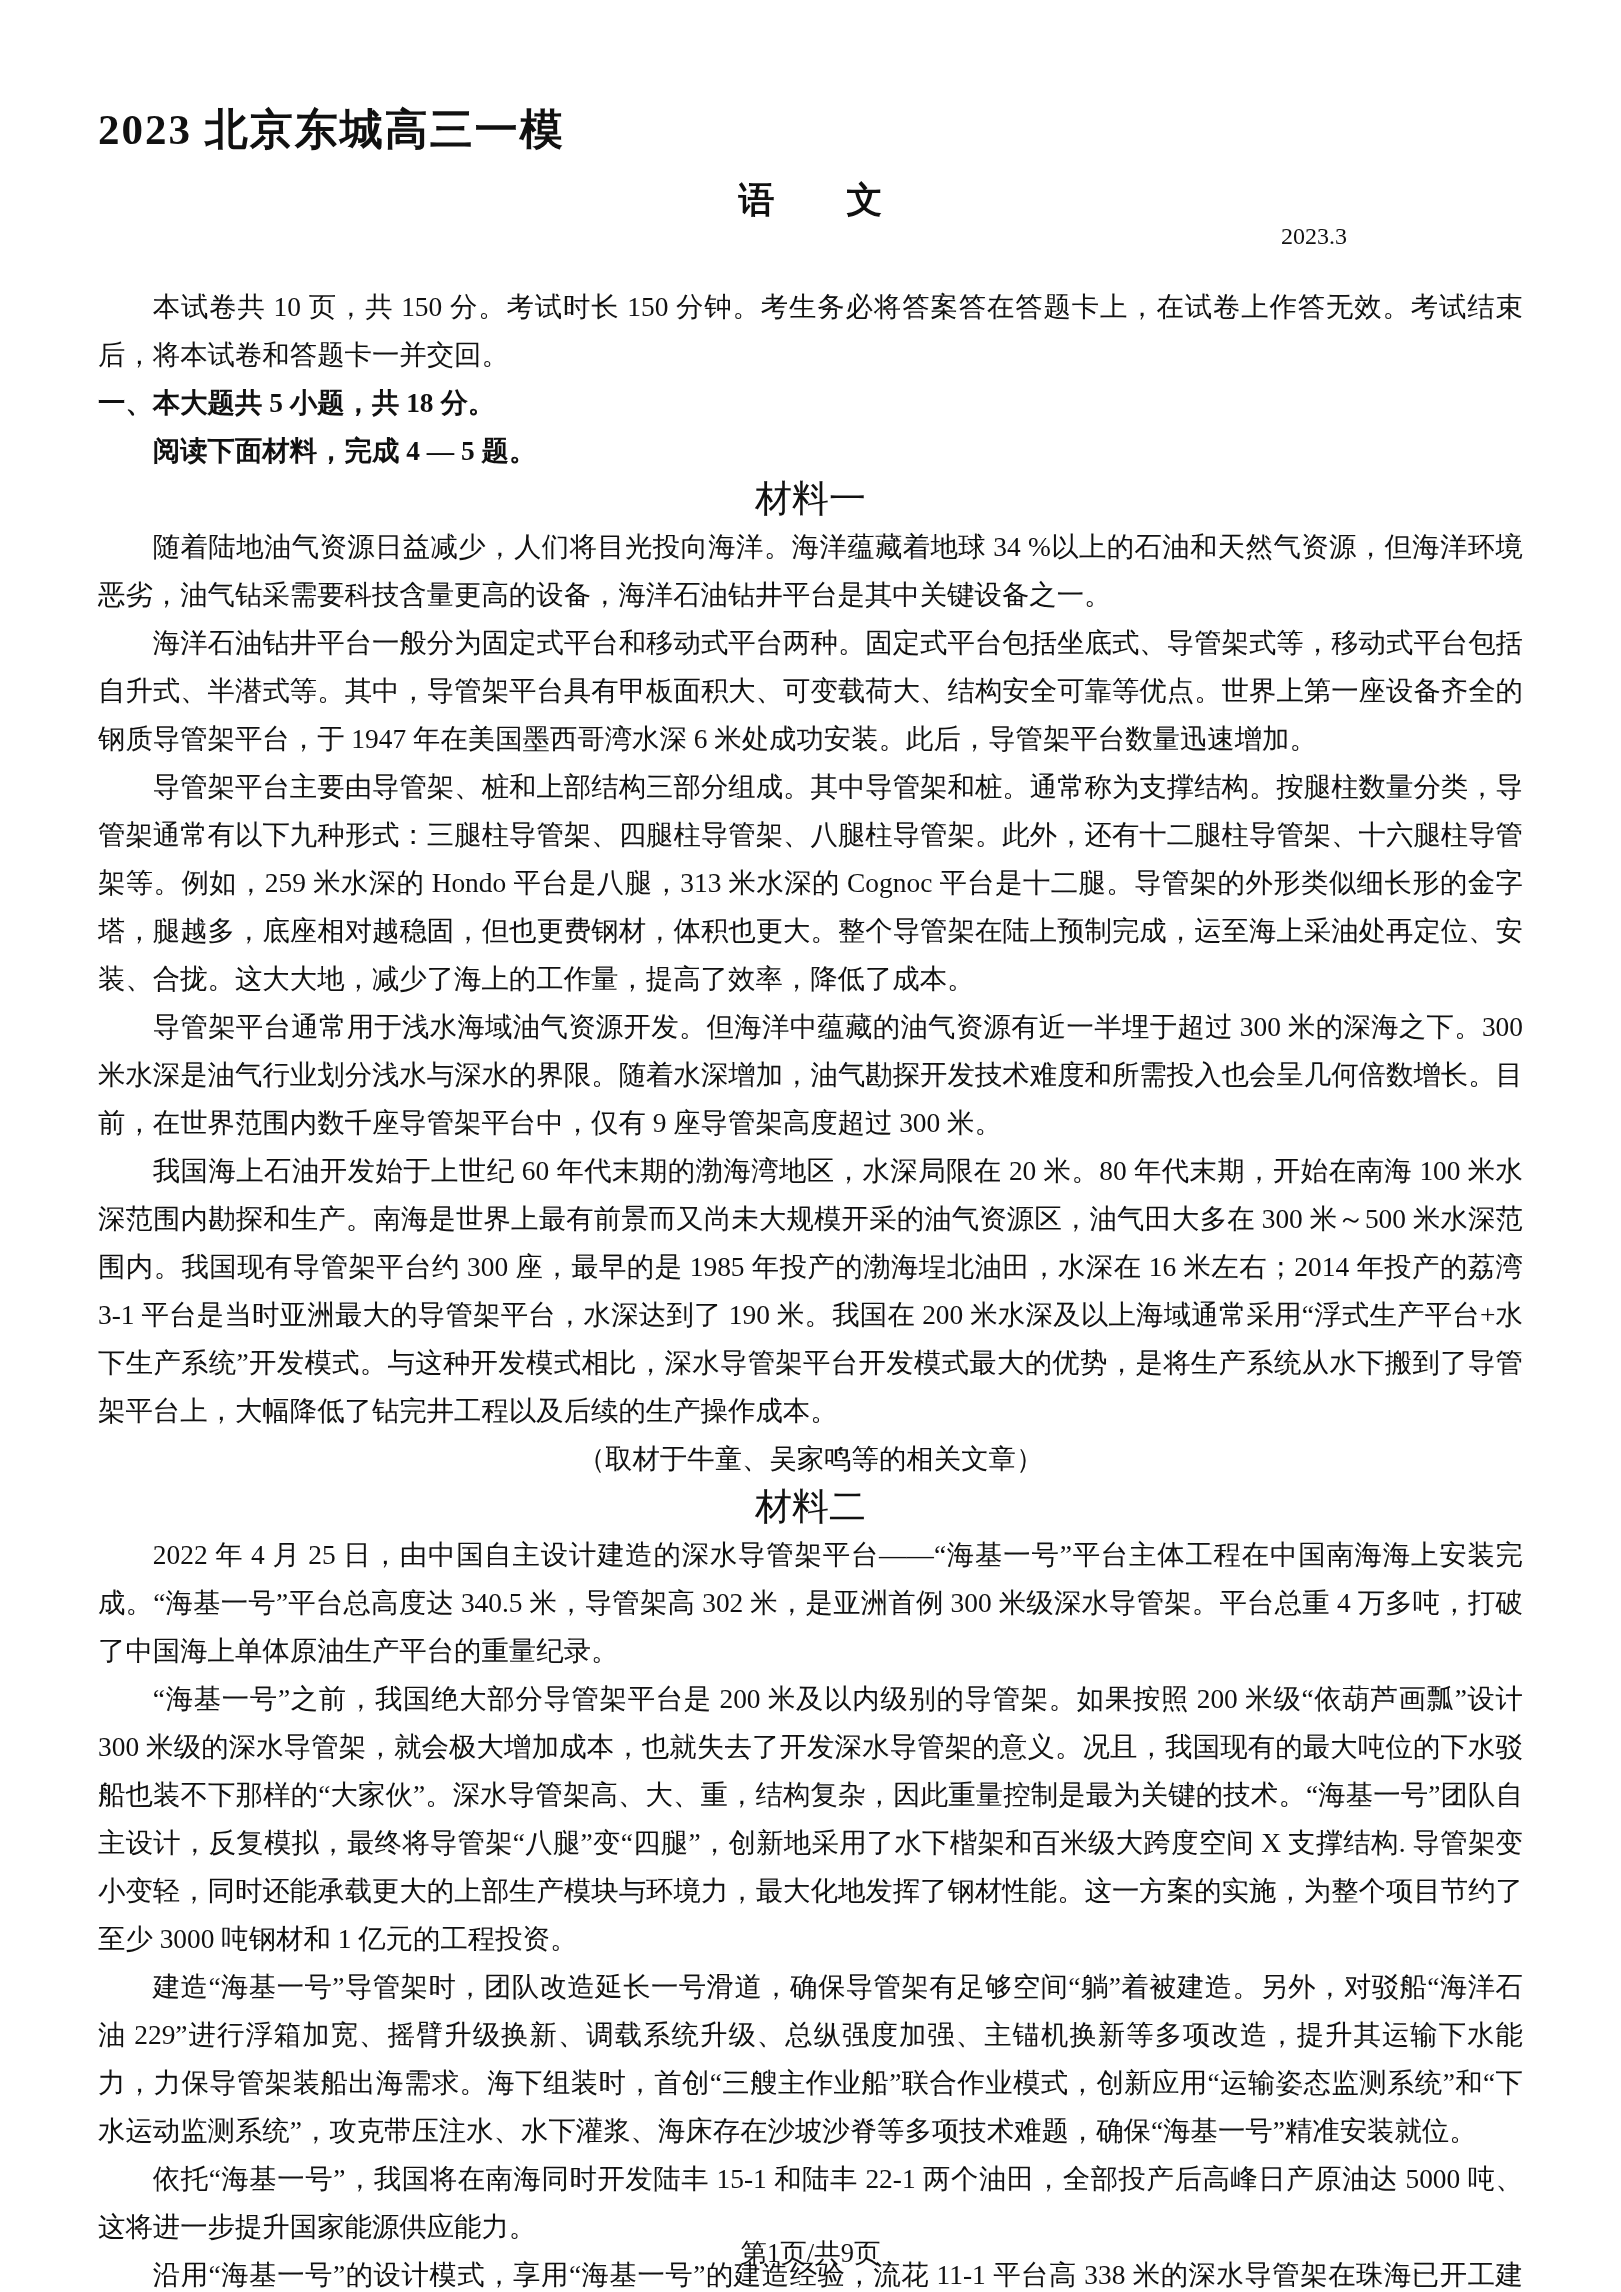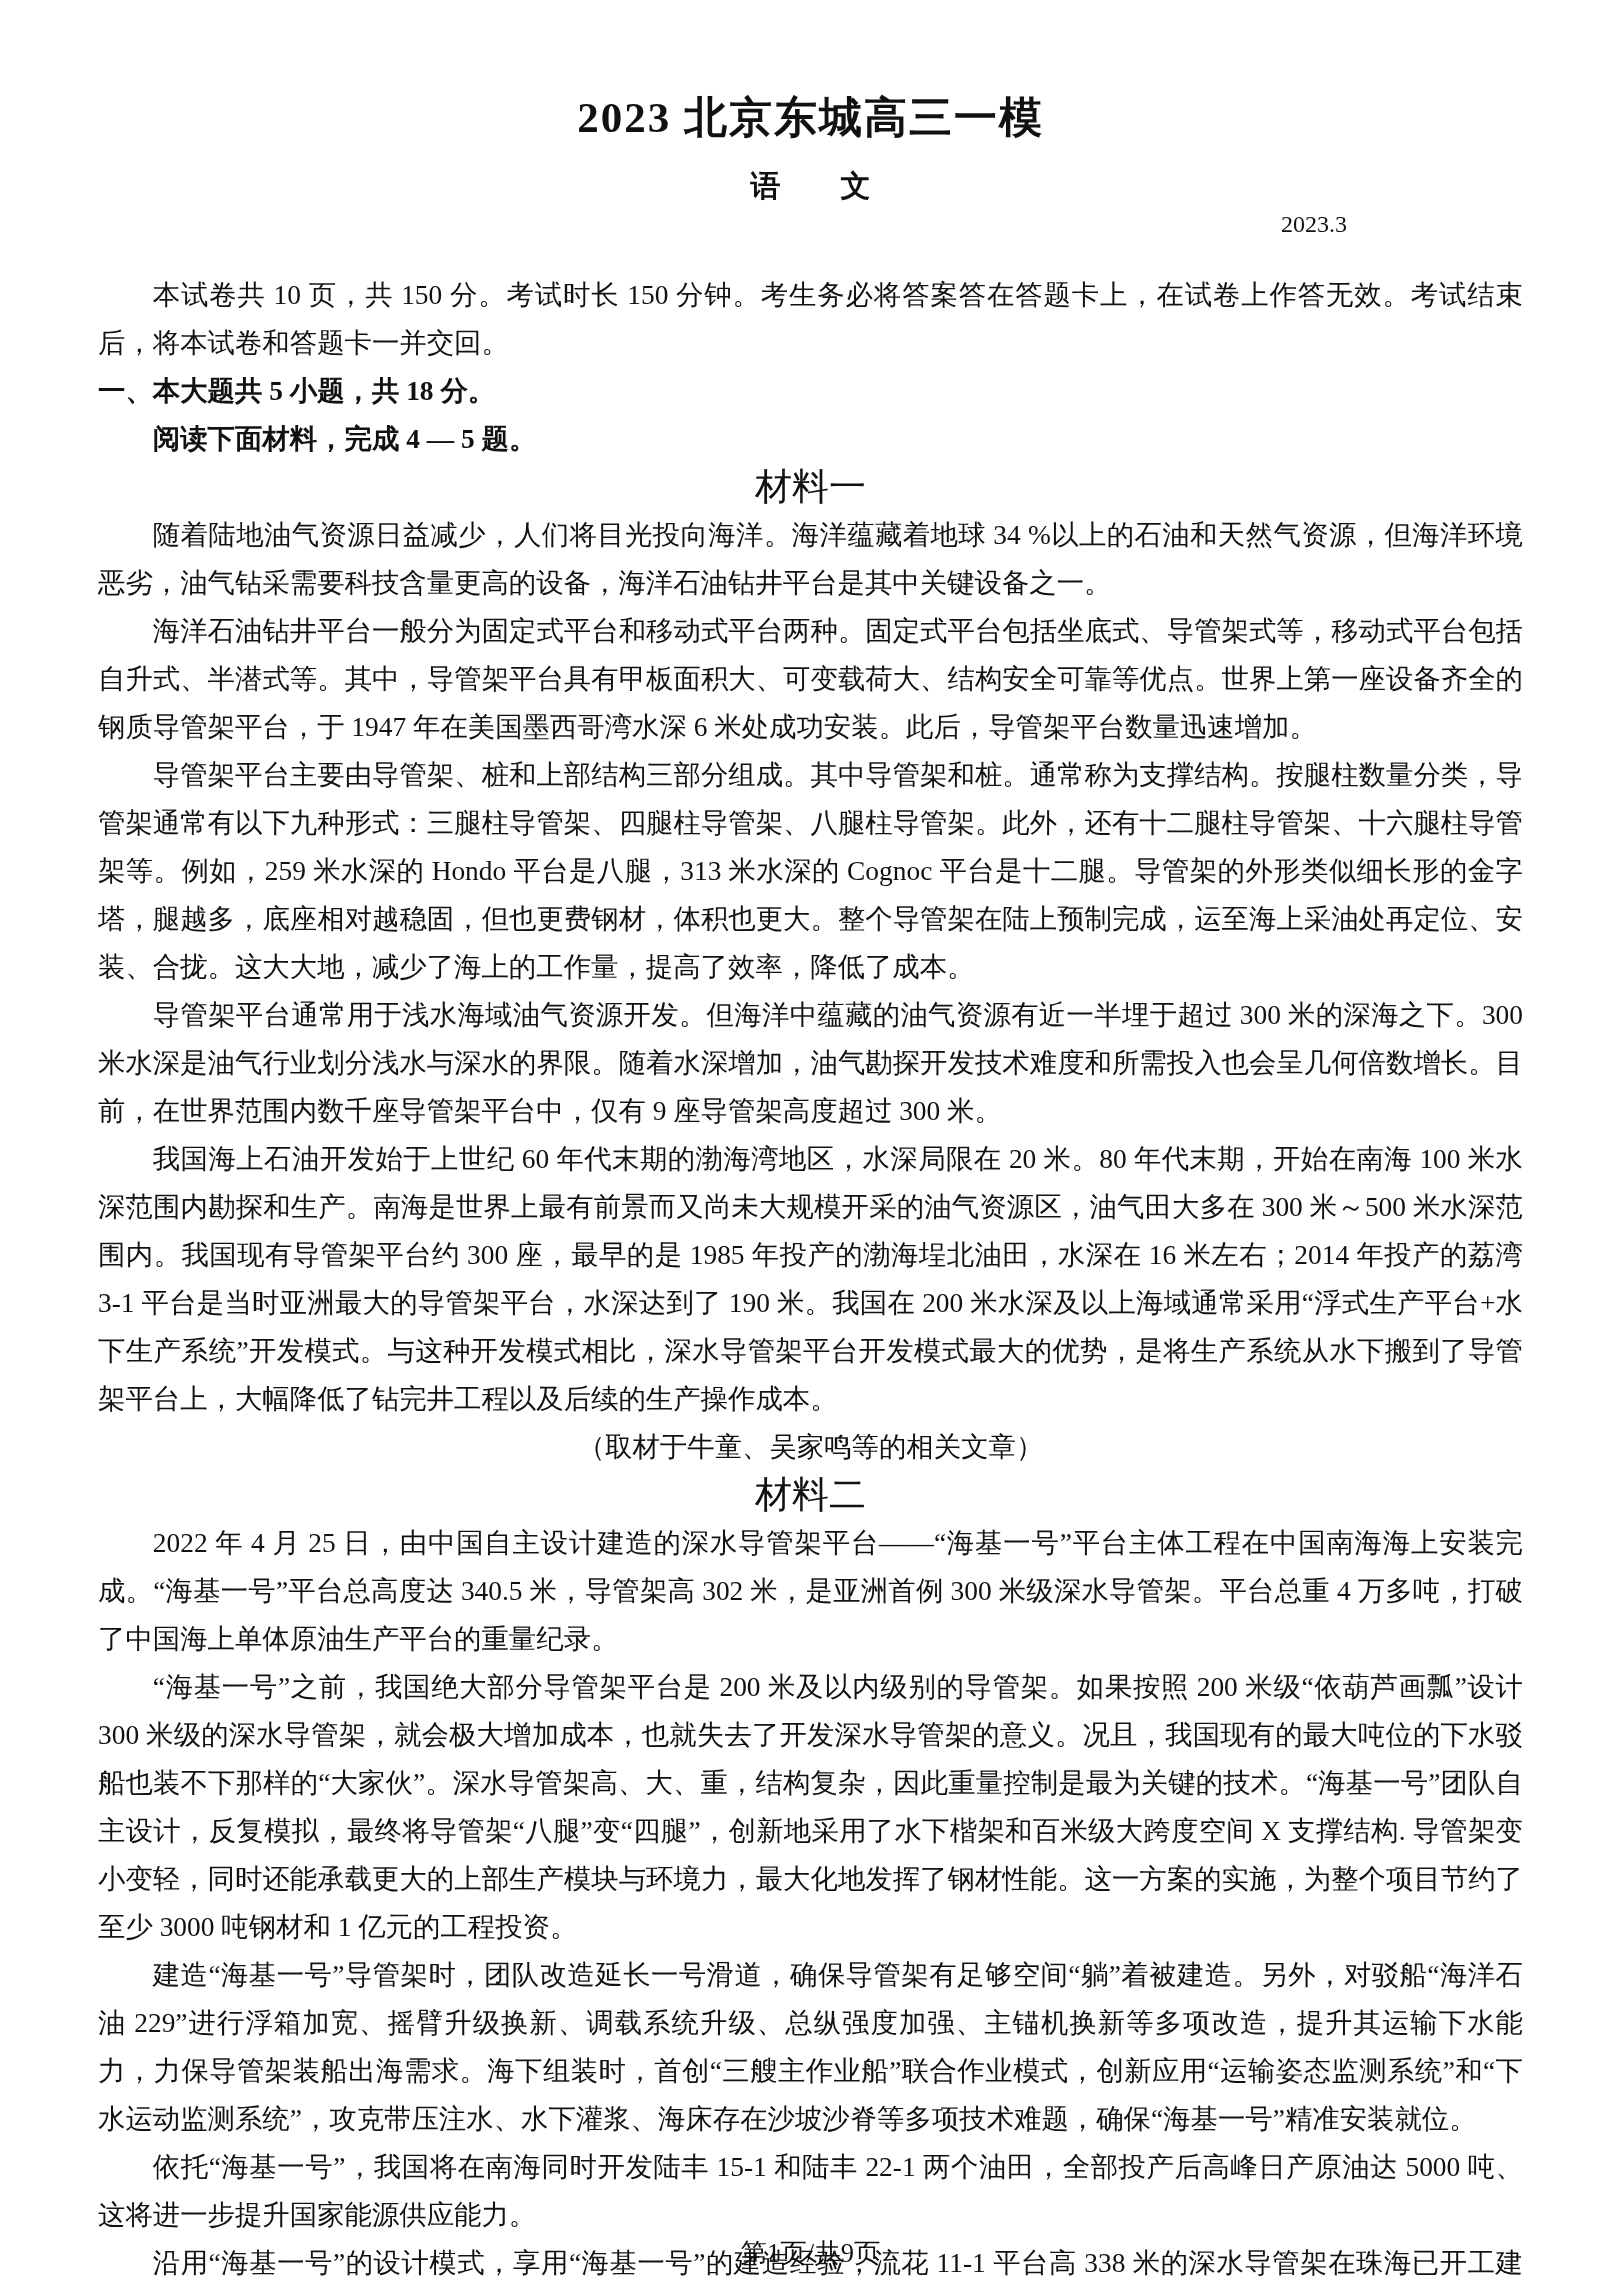--- a/index.html
+++ b/index.html
@@ -11,35 +11,35 @@
     font-family: "Liberation Serif", "DejaVu Serif", serif;
     color: #111111;
   }
   .page {
     position: absolute;
     inset: 0;
     padding: 86px 98px 0 98px;
   }
   
   .exam-title {
-    text-align: center;
+    text-align: left;
     font-size: 43px;
     font-weight: bold;
     letter-spacing: 2px;
     line-height: 1.2;
-    margin-top: 6px;
+    margin-top: 18px;
   }
   .subtitle-row {
     position: relative;
     margin-top: 25.5px;
     height: 63px;
   }
   .subject-title {
     text-align: center;
-    font-size: 30px;
+    font-size: 36px;
     font-weight: bold;
     line-height: 1.1;
   }
   .exam-date {
     position: absolute;
     right: 176px;
     bottom: -5.9px;
     font-size: 24px;
     font-weight: normal;
   }

